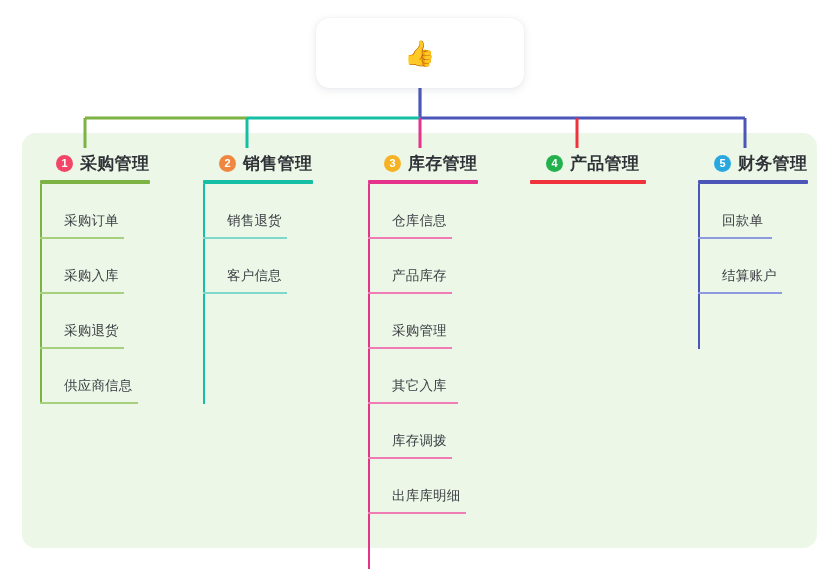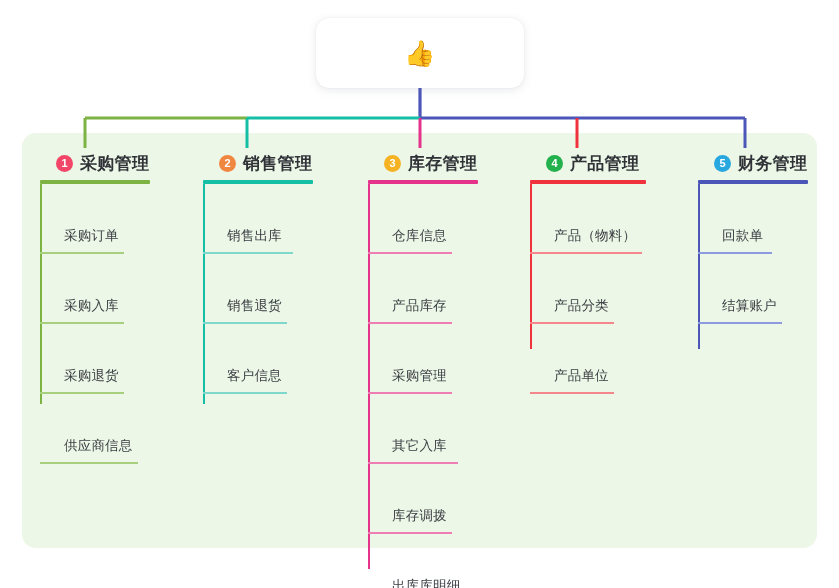--- a/index.html
+++ b/index.html
@@ -112,21 +112,21 @@
     border-radius: 1px;
     margin-top: 4px;
   }
 
   .leaves {
     position: relative;
     margin-top: 0px;
   }
   .leaf {
     position: relative;
-    height: 70px;
+    height: 55px;
   }
   .leaf-label {
     position: absolute;
     left: 24px;
     bottom: 9px;
     font-size: 13.5px;
     color: #3a3d42;
     white-space: nowrap;
     letter-spacing: 0.2px;
   }
@@ -197,24 +197,20 @@
       </div>
       <div class="col" style="left: 203px; top: 150px;">
         <div class="col-head">
           <span class="badge" style="background: rgb(240, 135, 65);">2</span>
           <span class="col-title">销售管理</span>
         </div>
         <div class="head-rule" style="background: rgb(20, 191, 166); width: 110px;"></div>
         <div class="leaves">
           <div class="trunk" style="background: rgb(20, 191, 166); height: 220px;"></div>
           <div class="leaf">
-            <div class="leaf-label">销售出库</div>
-            <div class="leaf-rule" style="width: 90px; background: rgb(127, 216, 204);"></div>
-          </div>
-          <div class="leaf">
             <div class="leaf-label">销售退货</div>
             <div class="leaf-rule" style="width: 84px; background: rgb(127, 216, 204);"></div>
           </div>
           <div class="leaf">
             <div class="leaf-label">客户信息</div>
             <div class="leaf-rule" style="width: 84px; background: rgb(127, 216, 204);"></div>
           </div>
         </div>
       </div>
       <div class="col" style="left: 368px; top: 150px;">
@@ -250,35 +246,20 @@
             <div class="leaf-rule" style="width: 98px; background: rgb(239, 124, 180);"></div>
           </div>
         </div>
       </div>
       <div class="col" style="left: 530px; top: 150px;">
         <div class="col-head">
           <span class="badge" style="background: rgb(34, 177, 76);">4</span>
           <span class="col-title">产品管理</span>
         </div>
         <div class="head-rule" style="background: rgb(240, 50, 60); width: 116px;"></div>
-        <div class="leaves">
-          <div class="trunk" style="background: rgb(240, 50, 60); height: 165px;"></div>
-          <div class="leaf">
-            <div class="leaf-label">产品（物料）</div>
-            <div class="leaf-rule" style="width: 112px; background: rgb(245, 134, 140);"></div>
-          </div>
-          <div class="leaf">
-            <div class="leaf-label">产品分类</div>
-            <div class="leaf-rule" style="width: 84px; background: rgb(245, 134, 140);"></div>
-          </div>
-          <div class="leaf">
-            <div class="leaf-label">产品单位</div>
-            <div class="leaf-rule" style="width: 84px; background: rgb(245, 134, 140);"></div>
-          </div>
-        </div>
       </div>
       <div class="col" style="left: 698px; top: 150px;">
         <div class="col-head">
           <span class="badge" style="background: rgb(41, 168, 224);">5</span>
           <span class="col-title">财务管理</span>
         </div>
         <div class="head-rule" style="background: rgb(75, 86, 184); width: 110px;"></div>
         <div class="leaves">
           <div class="trunk" style="background: rgb(75, 86, 184); height: 165px;"></div>
           <div class="leaf">

